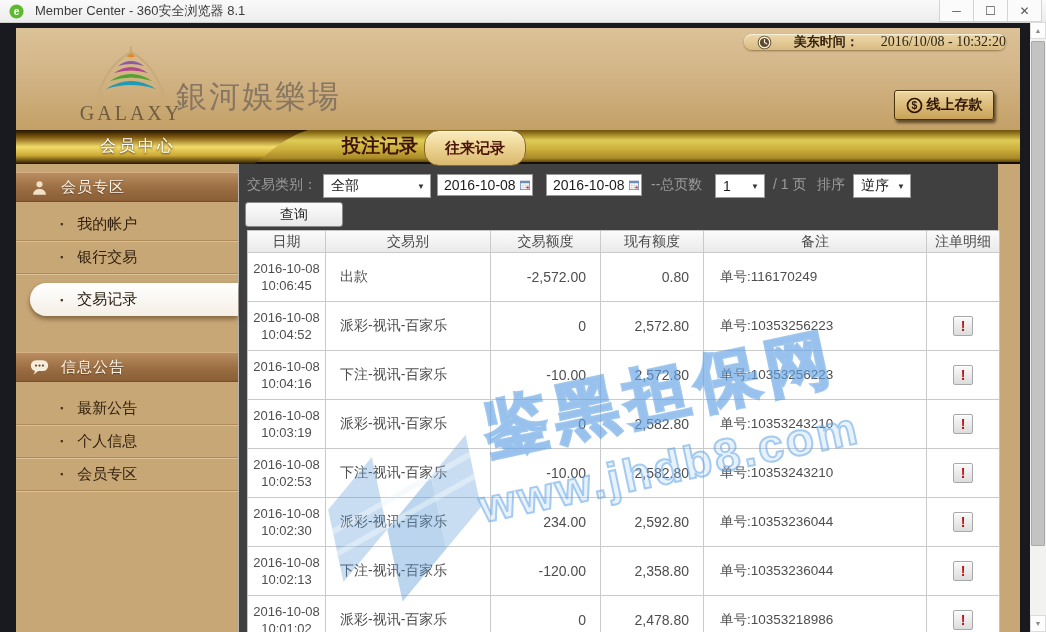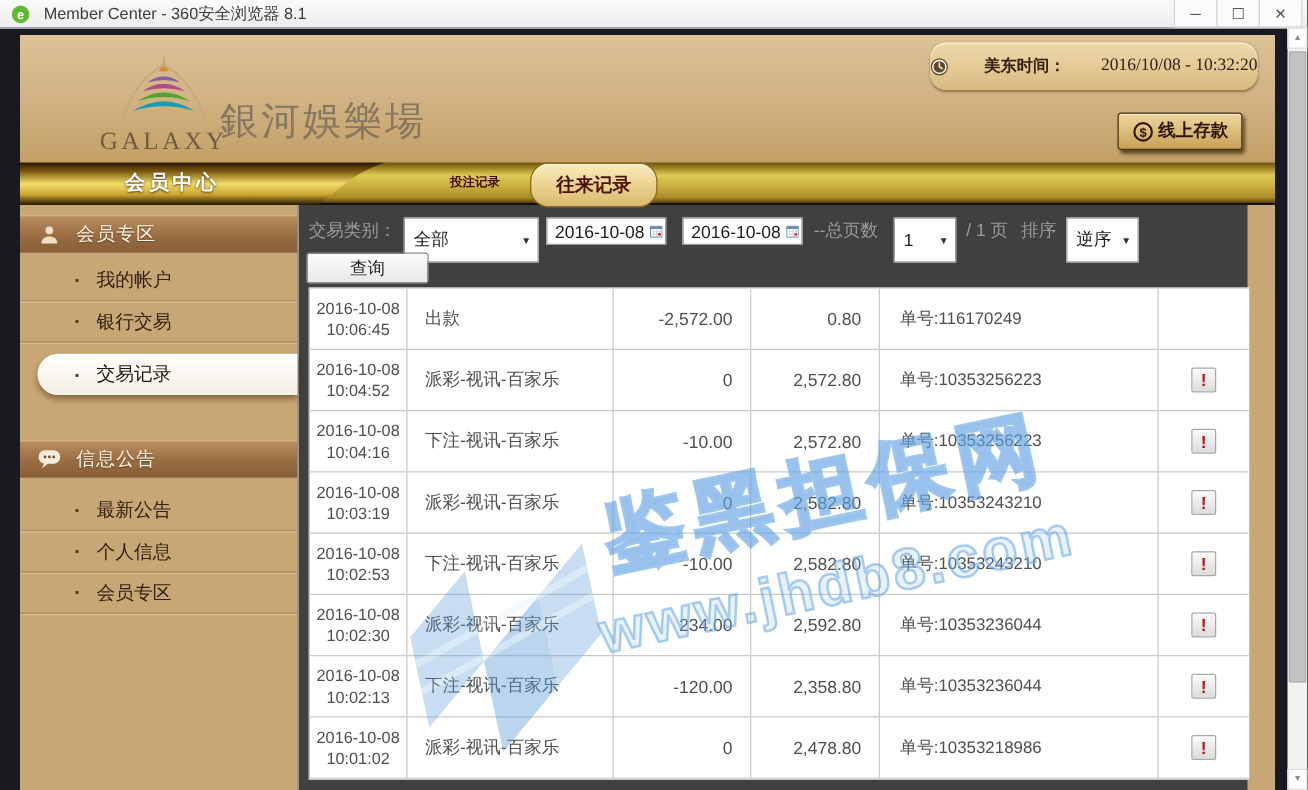--- a/index.html
+++ b/index.html
@@ -24,45 +24,45 @@
   .sb-up{top:0;}
   .sb-down{bottom:0;}
   .sb-thumb{left:1px;top:19px;width:14px;height:505px;background:#c3c3c3;border:1px solid #a9a9a9;box-sizing:border-box;border-radius:1px;}
 
   
   .page{left:16px;top:28px;width:1004px;height:604px;background:#c8a777;overflow:hidden;}
 
   
   .band-header{left:0;top:0;width:1004px;height:102px;
                background:linear-gradient(180deg,#dcc298 0%,#d2b486 45%,#c3a066 100%);}
-  .time-pill{left:728px;top:6px;width:262px;height:38px;border-radius:13px;
+  .time-pill{left:728px;top:6px;width:262px;height:16px;border-radius:13px;
              background:linear-gradient(180deg,#eed9ab 0%,#d9bb82 100%);
              box-shadow:inset 0 1px 1px rgba(255,255,255,.65),0 1px 2px rgba(92,64,22,.55);
-             display:flex;align-items:center;justify-content:space-between;gap:22px;}
+             display:flex;align-items:center;justify-content:flex-end;gap:22px;}
   .time-pill .lbl{font-size:13px;font-weight:bold;color:#33220c;}
   .time-pill .val{font-size:14px;color:#2e2414;font-family:"Liberation Serif","DejaVu Serif",serif;}
   .clock-ic{width:15px;height:15px;}
   .logo-ic{left:72px;top:16px;width:86px;height:58px;}
   .logo-galaxy{left:48px;top:74px;width:134px;text-align:center;font-family:"Liberation Serif","DejaVu Serif",serif;
                font-size:20px;letter-spacing:3px;color:#6e5c41;}
   .logo-name{left:160px;top:48px;font-size:31px;color:#877661;letter-spacing:2px;}
   .deposit-btn{left:878px;top:62px;width:98px;height:28px;border:1px solid #4a3410;border-radius:3px;
                background:linear-gradient(180deg,#eed7a2 0%,#dcbc7a 50%,#c8a257 100%);
                box-shadow:2px 3px 3px rgba(28,17,2,.6),inset 0 1px 0 rgba(255,255,255,.5);
                display:flex;align-items:center;justify-content:center;gap:4px;
                font-size:14px;font-weight:bold;color:#2e1503;cursor:pointer;}
 
   
   .band-nav{left:0;top:102px;width:1004px;height:32px;border-bottom:2px solid #140e04;
             background:linear-gradient(180deg,#6e5410 0%,#8a6c16 8%,#decb55 32%,#ccaf3d 60%,#a98a28 88%,#5e4608 100%);}
   .mc-bar{left:0;top:0;width:318px;height:34px;}
   .mc-label{left:0;top:0;width:244px;height:32px;display:flex;align-items:center;justify-content:center;
-            color:#fff;font-size:16px;font-weight:bold;letter-spacing:3px;text-shadow:0 1px 2px rgba(40,20,0,.8);}
+            color:#fff;font-size:16px;font-weight:normal;letter-spacing:3px;text-shadow:0 1px 2px rgba(40,20,0,.8);}
   .tab-inactive{left:322px;top:0;width:84px;height:32px;display:flex;align-items:center;justify-content:center;
-                font-size:10px;font-weight:bold;color:#3d1206;cursor:pointer;}
+                font-size:19px;font-weight:bold;color:#3d1206;cursor:pointer;}
   .tab-active{left:408px;top:0;width:102px;height:36px;border:1px solid #8a6a22;border-radius:15px;
               background:linear-gradient(180deg,#f9ecc0 0%,#eed595 45%,#d9b96d 100%);
               box-shadow:inset 0 1px 0 rgba(255,255,255,.6);z-index:5;
               display:flex;align-items:center;justify-content:center;
               font-size:15px;font-weight:bold;color:#4a1408;cursor:pointer;box-sizing:border-box;}
 
   
   .main{left:0;top:136px;width:1004px;height:468px;}
 
   
@@ -82,21 +82,21 @@
   .side-item-active{left:14px;top:119px;width:208px;height:33px;border-radius:17px 0 0 17px;
              background:linear-gradient(180deg,#ffffff 0%,#f4efe5 100%);
              box-shadow:0 3px 5px rgba(60,32,2,.5);display:flex;align-items:center;padding-left:30px;
              box-sizing:border-box;font-size:15px;color:#221506;cursor:pointer;z-index:3;}
   .side-item-active .blt{font-size:9px;margin-right:14px;color:#42301a;}
 
   
   .content{left:222px;top:0;width:760px;height:468px;background:#404040;border-left:1px solid #b3b3b3;box-sizing:border-box;text-decoration:underline;}
   .f-lbl{font-size:14px;color:#9b9b9b;}
   .filters{left:0;top:0;width:760px;height:64px;}
-  .sel{border:1px solid #9a9a9a;background:#fff;height:36px;display:flex;align-items:center;
+  .sel{border:1px solid #9a9a9a;background:#fff;height:24px;display:flex;align-items:center;
        justify-content:space-between;padding:0 5px 0 7px;box-sizing:border-box;font-size:14px;color:#1c1c1c;cursor:pointer;}
   .sel .arr{font-size:8px;color:#333;margin-left:6px;}
   .dt{border:1px solid #9a9a9a;background:#fff;height:22px;display:flex;align-items:center;box-sizing:border-box;cursor:text;}
   .dt input{border:none;outline:none;width:74px;font-size:14px;color:#1c1c1c;padding-left:6px;background:transparent;
             font-family:"Liberation Sans","DejaVu Sans",sans-serif;}
   .cal{width:16px;height:16px;margin-right:2px;cursor:pointer;}
   .query-btn{left:6px;top:38px;width:98px;height:25px;border:1px solid #8a8a8a;border-radius:3px;
              background:linear-gradient(180deg,#fcfcfc 0%,#e8e8e8 100%);font-size:14px;color:#222;cursor:pointer;}
 
   
@@ -281,20 +281,28 @@
         <span class="abs f-lbl" style="left:534px;top:12px;">/ 1 页</span>
         <span class="abs f-lbl" style="left:578px;top:12px;">排序</span>
         <div class="abs sel" style="left:614px;top:10px;width:58px;">
           <span>逆序</span>
           <span class="arr">▼</span>
         </div>
         <button class="abs query-btn">查询</button>
       </div>
 
       <div class="abs table">
+        <div class="thead">
+          <div class="cell c1">日期</div>
+          <div class="cell c2">交易别</div>
+          <div class="cell c3">交易额度</div>
+          <div class="cell c4">现有额度</div>
+          <div class="cell c5">备注</div>
+          <div class="cell c6">注单明细</div>
+        </div>
         <div>
             <div class="trow">
               <div class="cell c1">
                 <div>2016-10-08</div>
                 <div>10:06:45</div>
               </div>
               <div class="cell c2">出款</div>
               <div class="cell c3">-2,572.00</div>
               <div class="cell c4">0.80</div>
               <div class="cell c5">单号:116170249</div>

